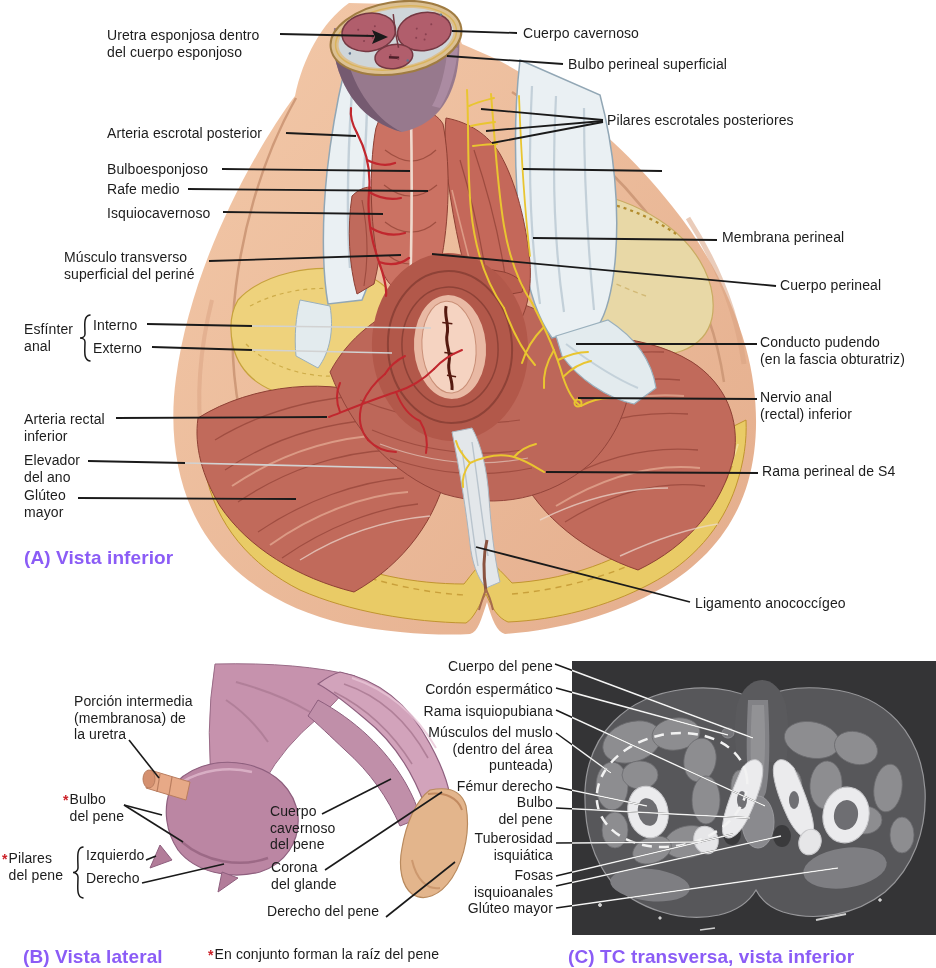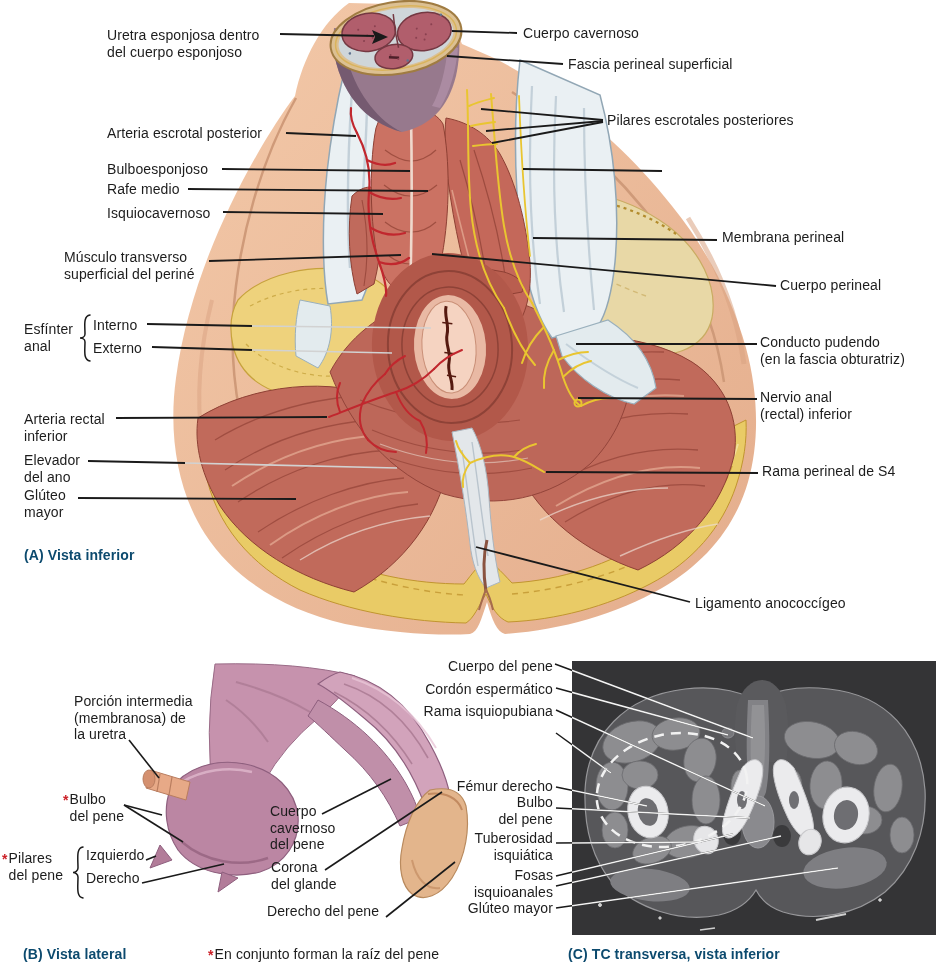--- a/index.html
+++ b/index.html
@@ -2,21 +2,21 @@
 <html><head>
 <meta charset="utf-8">
 <style>
   html,body{margin:0;padding:0;background:#ffffff;}
   .stage{position:relative;width:936px;height:968px;background:#ffffff;overflow:hidden;
          font-family:"Liberation Sans",sans-serif;}
   svg.art{position:absolute;left:0;top:0;}
   .lbl{position:absolute;font:14px/1.18 "Liberation Sans",sans-serif;color:#1c1c1c;
        white-space:pre-line;letter-spacing:.1px;}
   .lbl.r{text-align:right;}
-  .lbl.cap{font-weight:bold;font-size:14px;color:#0c4a6e;}
+  .lbl.cap{font-weight:bold;font-size:19px;color:#8b5cf6;}
   .ast{color:#cc2128;font-weight:bold;margin-right:1px;vertical-align:-1px;}
   .inline-txt{display:inline-block;vertical-align:top;white-space:pre-line;}
 </style>
 </head>
 <body>
 <div class="stage">
 
 <svg class="art" width="936" height="968" viewBox="0 0 936 968">
   <defs>
     <clipPath id="ctClip">
@@ -385,21 +385,21 @@
 <div class="lbl" style="left:93px;top:340px">Externo</div>
 <div class="lbl" style="left:24px;top:411px">Arteria rectal
 inferior</div>
 <div class="lbl" style="left:24px;top:452px">Elevador
 del ano</div>
 <div class="lbl" style="left:24px;top:487px">Glúteo
 mayor</div>
 <div class="lbl cap" style="left:24px;top:547px">(A) Vista inferior</div>
 
 <div class="lbl" style="left:523px;top:25px">Cuerpo cavernoso</div>
-<div class="lbl" style="left:568px;top:56px">Fascia perineal superficial</div>
+<div class="lbl" style="left:568px;top:56px">Bulbo perineal superficial</div>
 <div class="lbl" style="left:607px;top:112px">Pilares escrotales posteriores</div>
 <div class="lbl" style="left:722px;top:229px">Membrana perineal</div>
 <div class="lbl" style="left:780px;top:277px">Cuerpo perineal</div>
 <div class="lbl" style="left:760px;top:334px">Conducto pudendo
 (en la fascia obturatriz)</div>
 <div class="lbl" style="left:760px;top:389px">Nervio anal
 (rectal) inferior</div>
 <div class="lbl" style="left:762px;top:463px">Rama perineal de S4</div>
 <div class="lbl" style="left:695px;top:595px">Ligamento anococcígeo</div>
 
@@ -417,20 +417,23 @@
 del pene</div>
 <div class="lbl" style="left:271px;top:859px">Corona
 del glande</div>
 <div class="lbl" style="left:267px;top:903px">Derecho del pene</div>
 <div class="lbl cap" style="left:23px;top:946px">(B) Vista lateral</div>
 <div class="lbl" style="left:208px;top:946px"><span class="ast">*</span><span class="inline-txt">En conjunto forman la raíz del pene</span></div>
 
 <div class="lbl r" style="right:383px;top:658px">Cuerpo del pene</div>
 <div class="lbl r" style="right:383px;top:681px">Cordón espermático</div>
 <div class="lbl r" style="right:383px;top:703px">Rama isquiopubiana</div>
+<div class="lbl r" style="right:383px;top:724px">Músculos del muslo
+(dentro del área
+punteada)</div>
 <div class="lbl r" style="right:383px;top:778px">Fémur derecho</div>
 <div class="lbl r" style="right:383px;top:794px">Bulbo
 del pene</div>
 <div class="lbl r" style="right:383px;top:830px">Tuberosidad
 isquiática</div>
 <div class="lbl r" style="right:383px;top:867px">Fosas
 isquioanales</div>
 <div class="lbl r" style="right:383px;top:900px">Glúteo mayor</div>
 <div class="lbl cap" style="left:568px;top:946px">(C) TC transversa, vista inferior</div>
 

